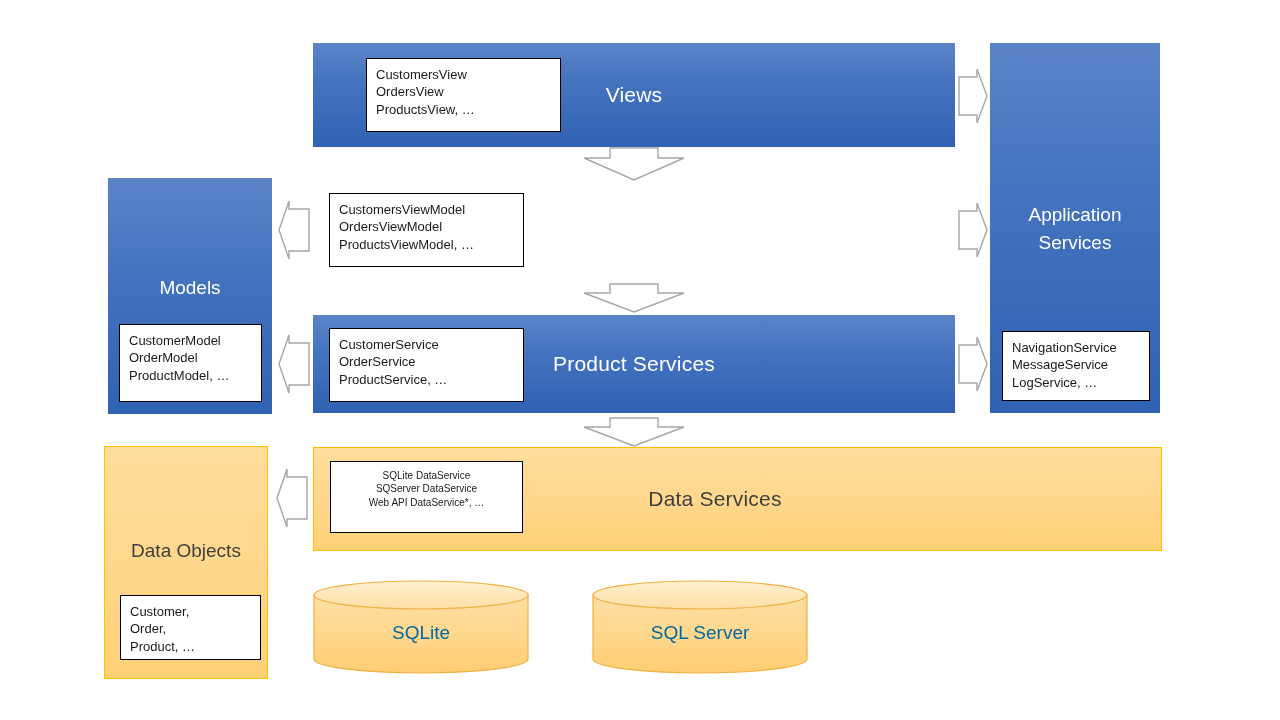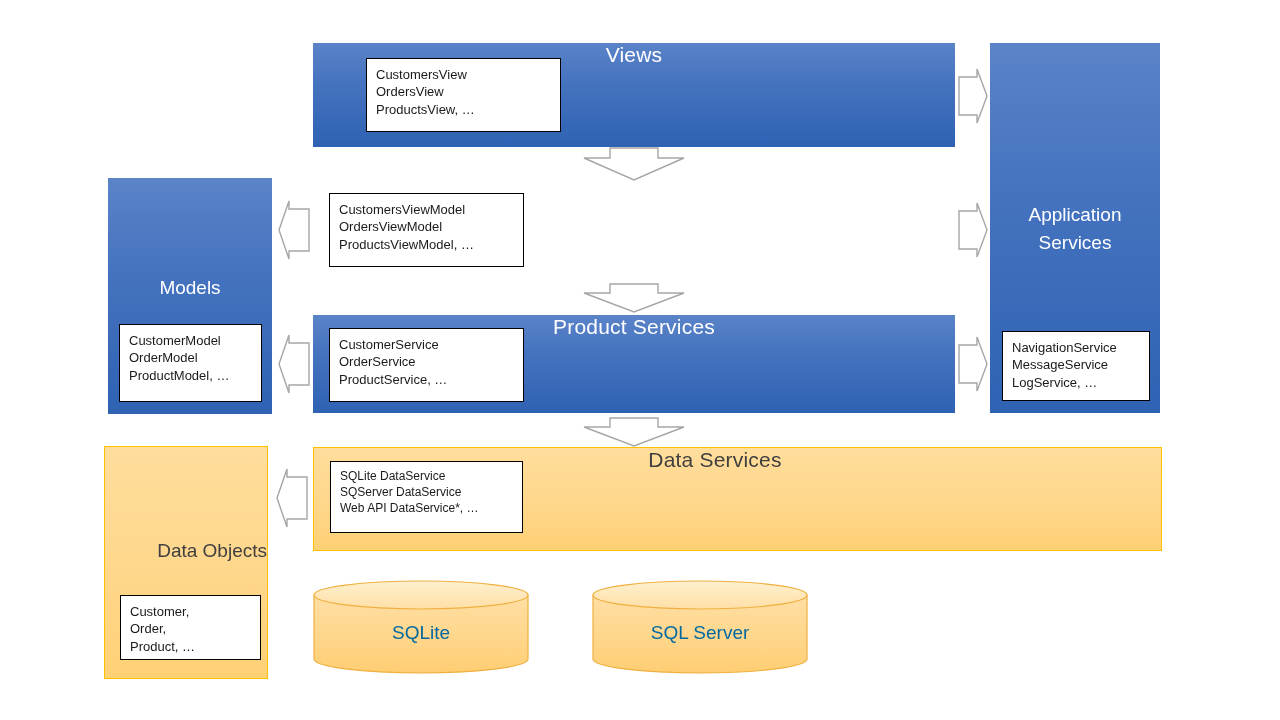--- a/index.html
+++ b/index.html
@@ -19,20 +19,21 @@
     position: absolute;
     inset: 0;
   }
 
   
   .abs { position: absolute; box-sizing: border-box; }
 
   
   .layer {
     display: flex;
+    align-items: center;
     justify-content: center;
   }
   .layer.blue {
     background: linear-gradient(to bottom, #5b84c8 0%, #4573bf 38%, #2f62b3 100%);
   }
   .layer.amber {
     background: linear-gradient(to bottom, #ffdd9b 0%, #ffd78c 55%, #ffd175 100%);
     border: 1px solid #ffc000;
   }
   .layer-title {
@@ -70,21 +71,21 @@
   .callout {
     background: #ffffff;
     border: 1px solid #000000;
     color: #1a1a1a;
     font-size: 13px;
     line-height: 1.33;
     padding: 7px 9px 8px 9px;
     white-space: pre-line;
     box-sizing: border-box;
   }
-  .callout.small { font-size: 12px; }
+  .callout.small { font-size: 10px; text-align: center; }
 
   
   .arrow { display: block; }
 
   
   .cyl {
     position: absolute;
     display: flex;
     align-items: center;
     justify-content: center;
@@ -116,21 +117,21 @@
 
 <div class="stage">
 
   <div class="abs panel blue" style="left:108px; top:178px; width:164px; height:236px;">
     <div class="panel-title" style="margin-top:96px;">Models</div>
     <div class="abs callout" style="left:11px; top:146px; width:143px; height:78px;">CustomerModel
 OrderModel
 ProductModel, …</div>
   </div>
 
-  <div class="abs panel amber" style="left:104px; top:446px; width:164px; height:233px;align-items:flex-end;">
+  <div class="abs panel amber" style="left:104px; top:446px; width:164px; height:233px;">
     <div class="panel-title" style="margin-top:90px;">Data Objects</div>
     <div class="abs callout" style="left:15px; top:148px; width:141px; height:65px;">Customer,
 Order,
 Product, …</div>
   </div>
 
   <div class="abs panel blue" style="left:990px; top:43px; width:170px; height:370px;">
     <div class="panel-title" style="margin-top:158px;">Application
 Services</div>
     <div class="abs callout" style="left:12px; top:288px; width:148px; height:70px;">NavigationService

